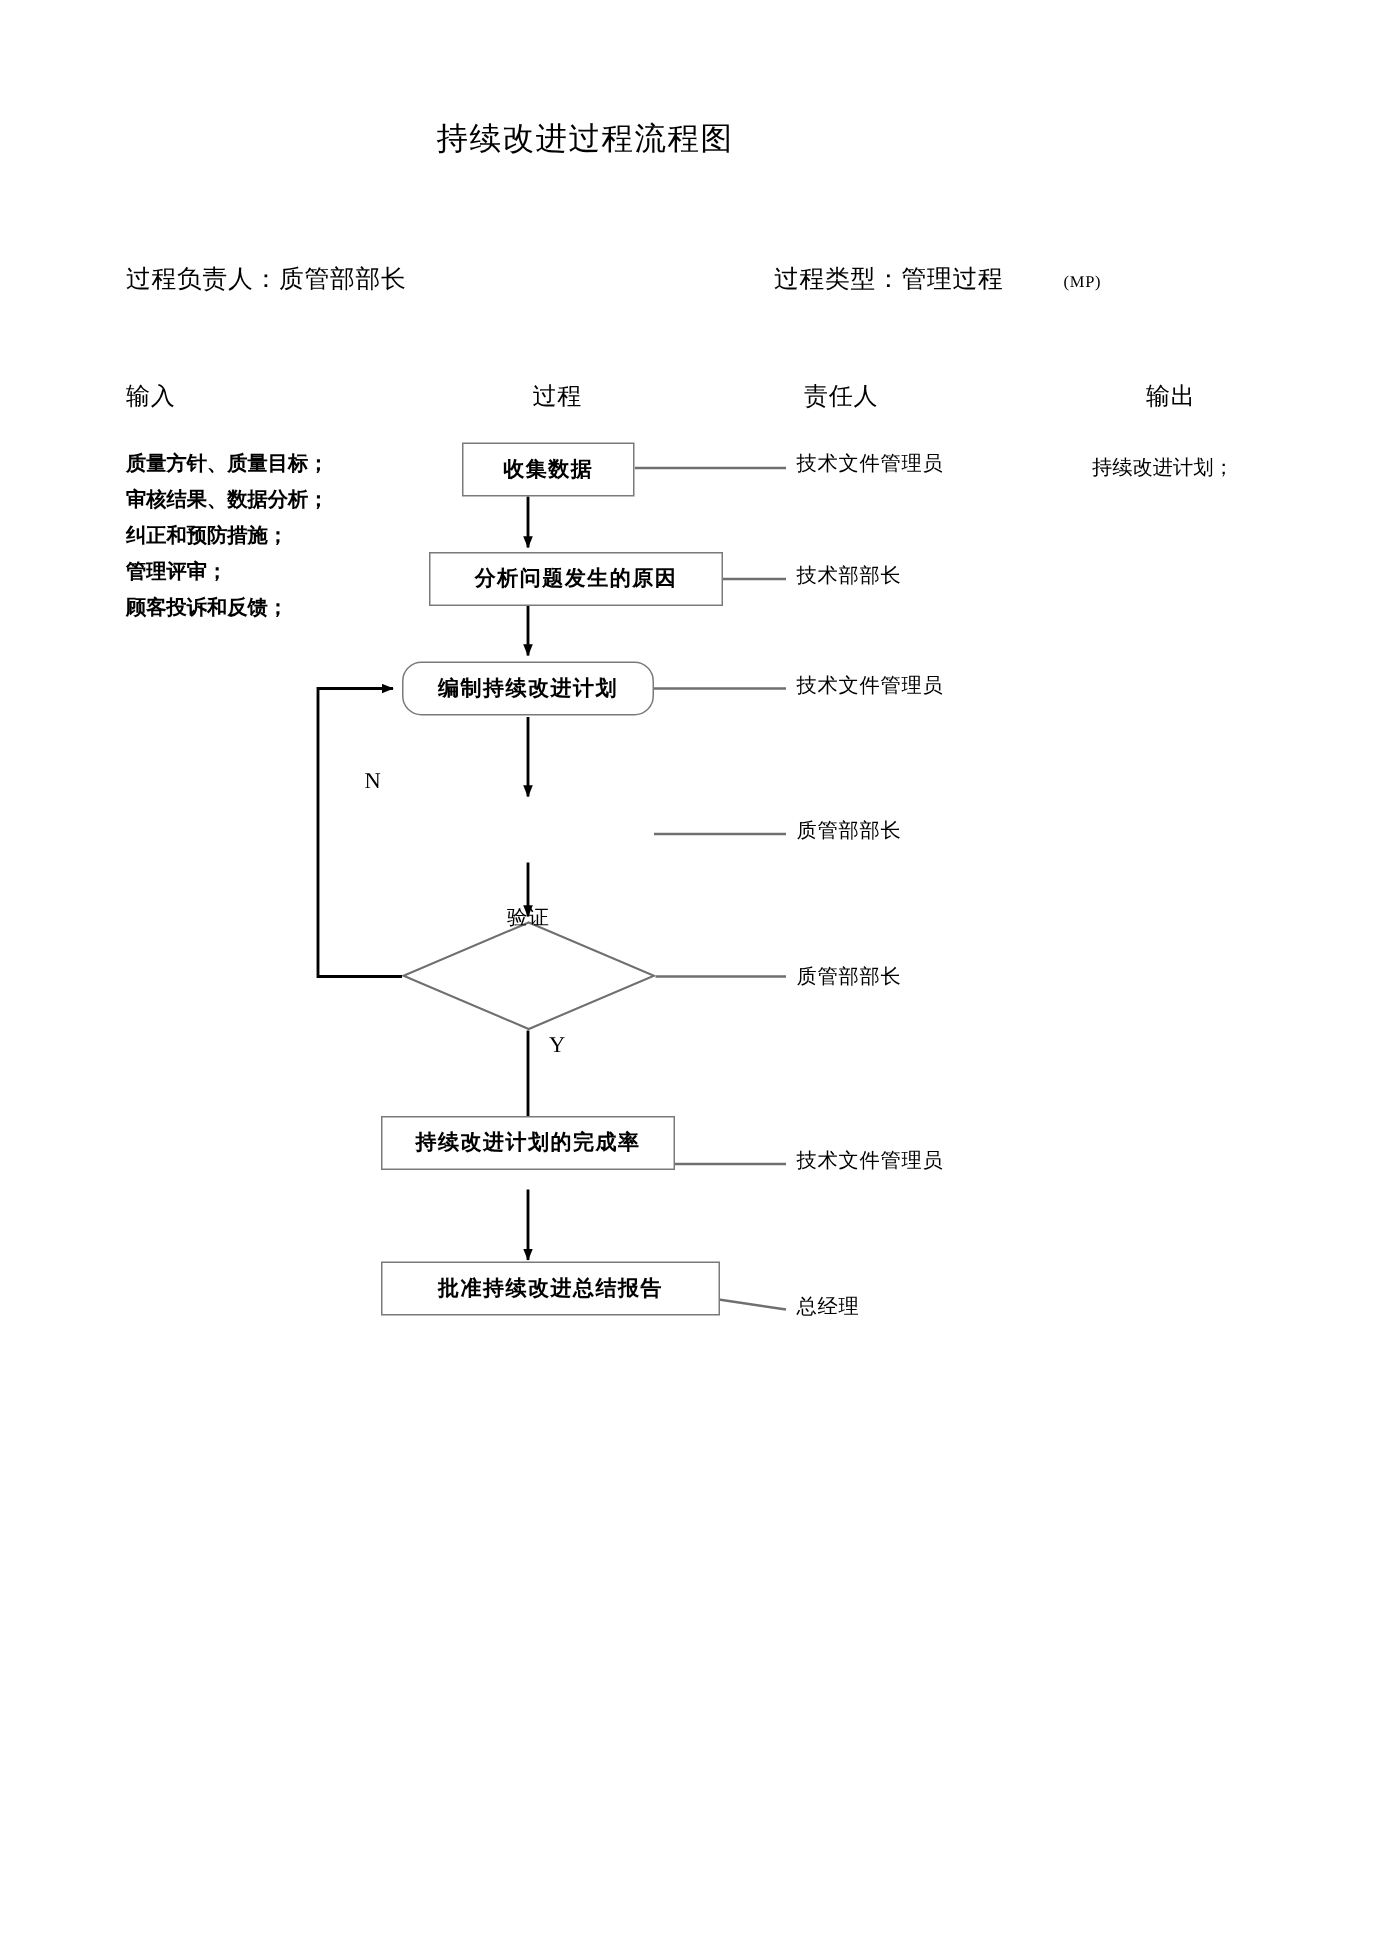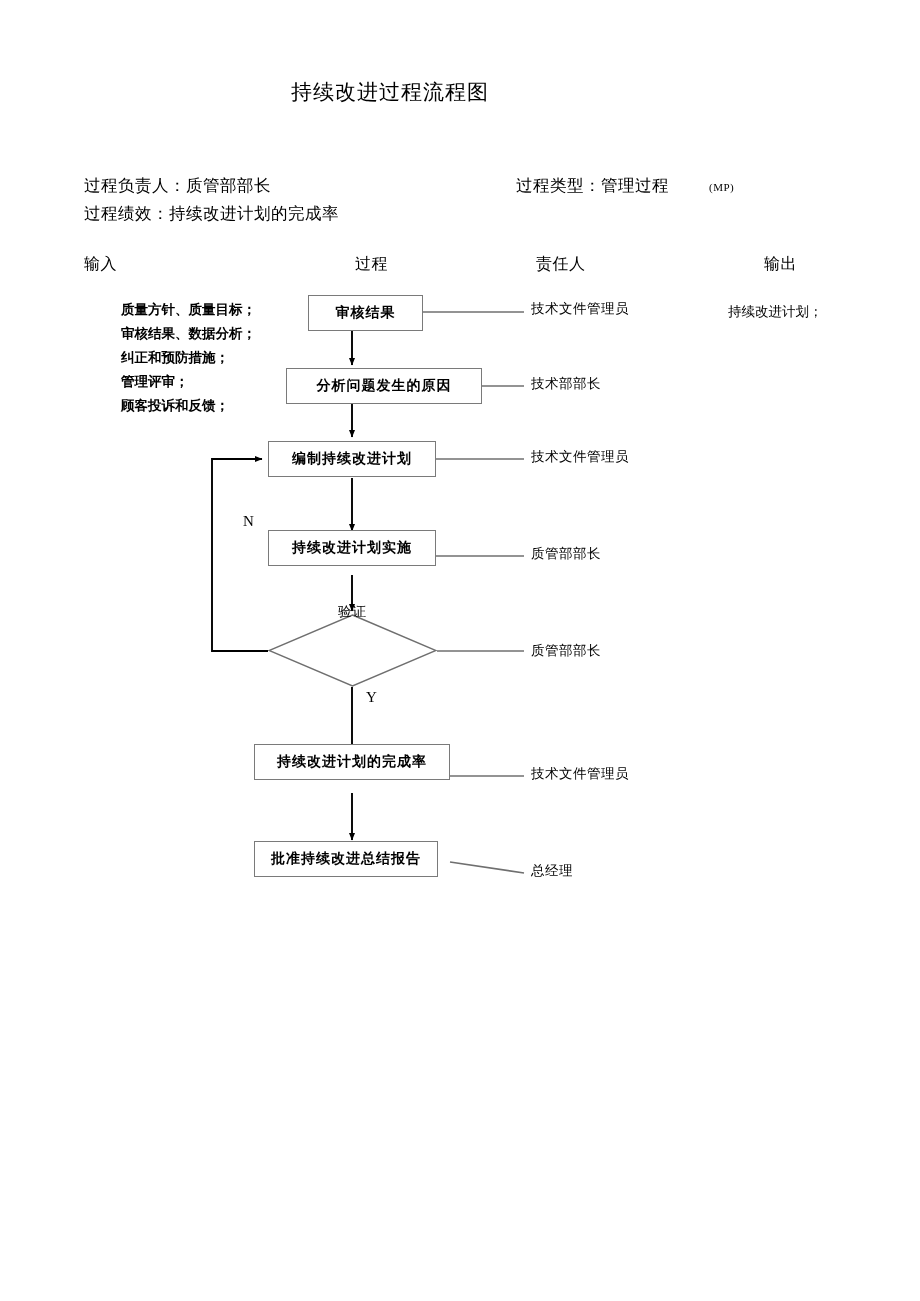--- a/index.html
+++ b/index.html
@@ -59,21 +59,21 @@
   
   #input-list {
     left: 84px;
     top: 297px;
     width: 200px;
     font-size: 13.5px;
     line-height: 24px;
     font-weight: bold;
     font-family: "DejaVu Serif", "Liberation Serif", serif;
   }
-  #input-list div { white-space: nowrap; margin-left: 37px; }
+  #input-list div { white-space: nowrap; }
 
   
   #output-list {
     left: 728px;
     top: 300px;
     width: 180px;
     font-size: 13.5px;
     line-height: 24px;
   }
 
@@ -140,21 +140,20 @@
 </style>
 </head>
 <body>
 
 <div id="page">
 
   <div class="abs" id="doc-title">持续改进过程流程图</div>
 
   <div class="abs meta-line" id="meta-owner">过程负责人：质管部部长</div>
 
-  <div class="abs meta-line" id="meta-perf">过程绩效：持续改进计划的完成率</div>
 
   <div class="abs meta-line" id="meta-type"><span>过程类型：管理过程</span><span class="sup-small">(MP)</span></div>
 
   <div class="abs col-head" id="col-input">输入</div>
   <div class="abs col-head" id="col-process">过程</div>
   <div class="abs col-head" id="col-owner">责任人</div>
   <div class="abs col-head" id="col-output">输出</div>
 
   <div class="abs" id="input-list">
     <div>质量方针、质量目标；</div>
@@ -193,38 +192,37 @@
       <line x1="352" y1="575" x2="352" y2="611"></line>
       <line x1="352" y1="687" x2="352" y2="755"></line>
       <line x1="352" y1="793" x2="352" y2="840"></line>
     </g>
 
     <g stroke="#000000" stroke-width="1.9" fill="none">
       <path d="M268,651 L212,651 L212,459 L262,459" marker-end="url(#arrowhead)"></path>
     </g>
   </svg>
 
-  <div class="abs flow-box" style="left:308px; top:295px; width:115px; height:36px;">审核结果</div>
+  <div class="abs flow-box" style="left:308px; top:295px; width:115px; height:36px;">收集数据</div>
 
   <div class="abs flow-box" style="left:254px; top:368px; width:196px; height:36px;margin-left:32px;">分析问题发生的原因</div>
 
-  <div class="abs flow-box" style="left:268px; top:441px; width:168px; height:36px;">编制持续改进计划</div>
-
-  <div class="abs flow-box" style="left:268px; top:530px; width:168px; height:36px;">持续改进计划实施</div>
+  <div class="abs flow-box" style="left:268px; top:441px; width:168px; height:36px;border-radius:13px;">编制持续改进计划</div>
+
 
   <div class="abs" id="decision-wrap">
     <svg width="169" height="73" viewBox="0 0 169 73">
       <polygon points="84.5,1 168,36.5 84.5,72 1,36.5" fill="#ffffff" stroke="#6f6f6f" stroke-width="1.4"></polygon>
     </svg>
   </div>
   <div class="abs" id="decision-label">验证</div>
 
   <div class="abs flow-box" style="left:254px; top:744px; width:196px; height:36px;">持续改进计划的完成率</div>
 
-  <div class="abs flow-box" style="left:254px; top:841px; width:184px; height:36px;">批准持续改进总结报告</div>
+  <div class="abs flow-box" style="left:254px; top:841px; width:226px; height:36px;">批准持续改进总结报告</div>
 
   <div class="abs branch-label" id="label-n">N</div>
   <div class="abs branch-label" id="label-y">Y</div>
 
   <div class="abs owner-label" id="owner-1">技术文件管理员</div>
   <div class="abs owner-label" id="owner-2">技术部部长</div>
   <div class="abs owner-label" id="owner-3">技术文件管理员</div>
   <div class="abs owner-label" id="owner-4">质管部部长</div>
   <div class="abs owner-label" id="owner-5">质管部部长</div>
   <div class="abs owner-label" id="owner-6">技术文件管理员</div>

